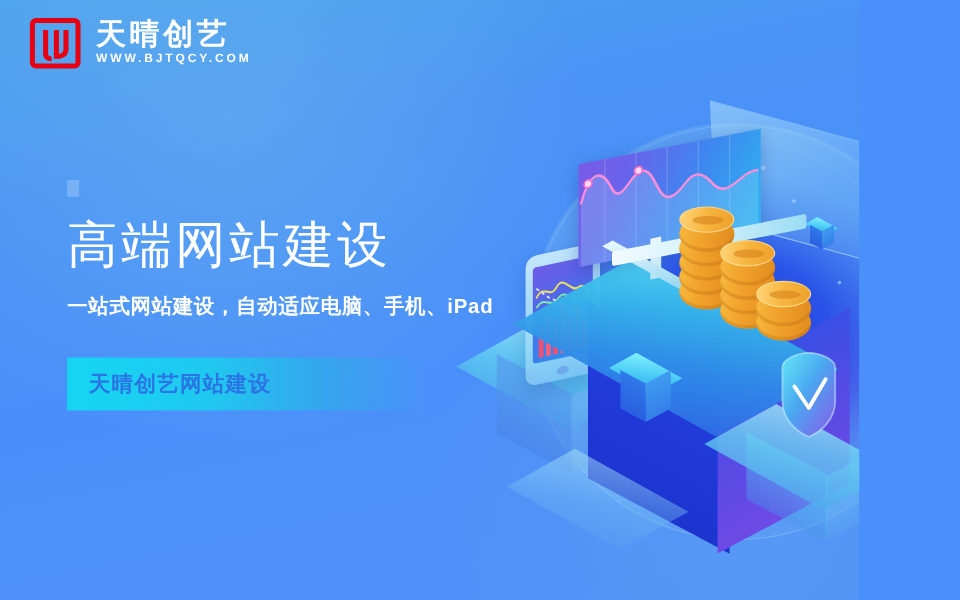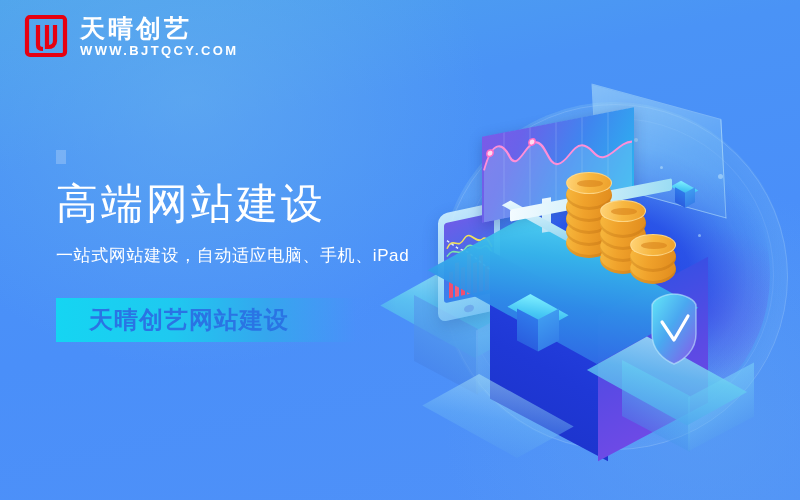--- a/index.html
+++ b/index.html
@@ -6,21 +6,21 @@
     margin: 0;
     padding: 0;
     background: #4a90fa;
   }
   body {
     font-family: "Liberation Sans", "DejaVu Sans", sans-serif;
   }
 
   #banner {
     position: relative;
-    width: 800px;
+    width: 716px;
     height: 500px;
     overflow: hidden;
     background: linear-gradient(168deg, #4ea4ec 0%, #4a93f6 26%, #4a8ff9 55%, #4f91f8 100%);
   }
 
   
   .bg-glow-a {
     position: absolute;
     left: -120px; top: -180px;
     width: 620px; height: 560px;
@@ -304,21 +304,21 @@
   .logo-cn {
     color: #ffffff;
     font-size: 25px;
     font-weight: bold;
     letter-spacing: 3px;
     line-height: 1;
     white-space: nowrap;
   }
   .logo-url {
     color: #ffffff;
-    font-size: 13px;
+    font-size: 10px;
     font-weight: bold;
     letter-spacing: 2.4px;
     line-height: 1;
     white-space: nowrap;
   }
 
   
   #hero { position: absolute; left: 56px; top: 150px; width: 430px; }
   .hero-tick {
     width: 10px; height: 14px;
@@ -330,41 +330,41 @@
     font-size: 42px;
     font-weight: normal;
     letter-spacing: 3px;
     line-height: 1.12;
     margin: 0 0 18px 0;
     white-space: nowrap;
   }
   .hero-sub {
     color: #ffffff;
     font-size: 17px;
-    font-weight: normal;
+    font-weight: bold;
     letter-spacing: .6px;
     line-height: 1.3;
     margin: 12px 0 26px 0;
     white-space: nowrap;
   }
   #cta {
     position: absolute;
     left: 56px; top: 298px;
     width: 340px; height: 44px;
     display: flex;
     align-items: center;
     background: linear-gradient(90deg, #15d5f2 0%, #1fc9f0 34%, #35a6ee 62%, rgba(74,144,250,.45) 88%, rgba(74,144,250,0) 100%);
     cursor: pointer;
   }
   .cta-label {
     color: #2a74e4;
-    font-size: 24px;
+    font-size: 18px;
     font-weight: bold;
     letter-spacing: 1px;
-    padding-left: 33px;
+    padding-left: 18px;
     white-space: nowrap;
     text-align: right;
   }
 </style>
 </head>
 <body>
 
 <div id="banner">
 
   <div class="bg-glow-a"></div>

